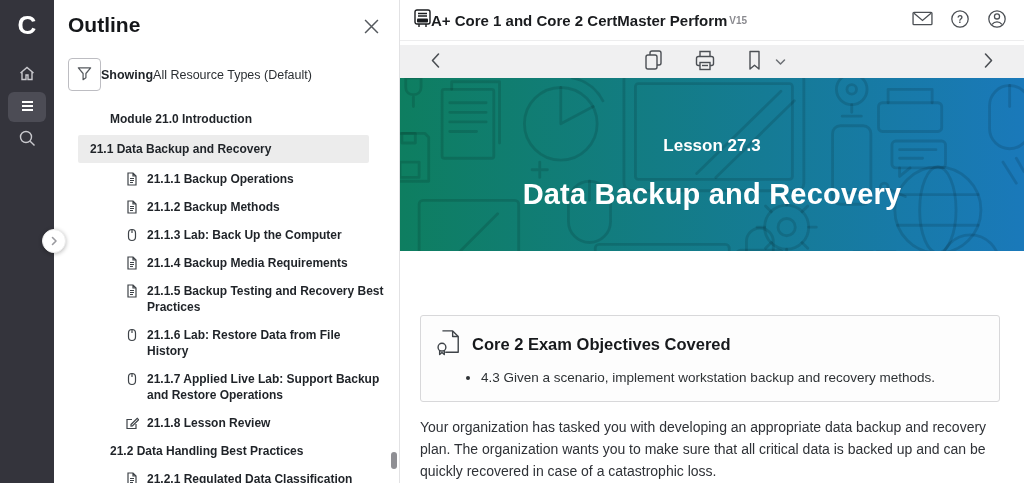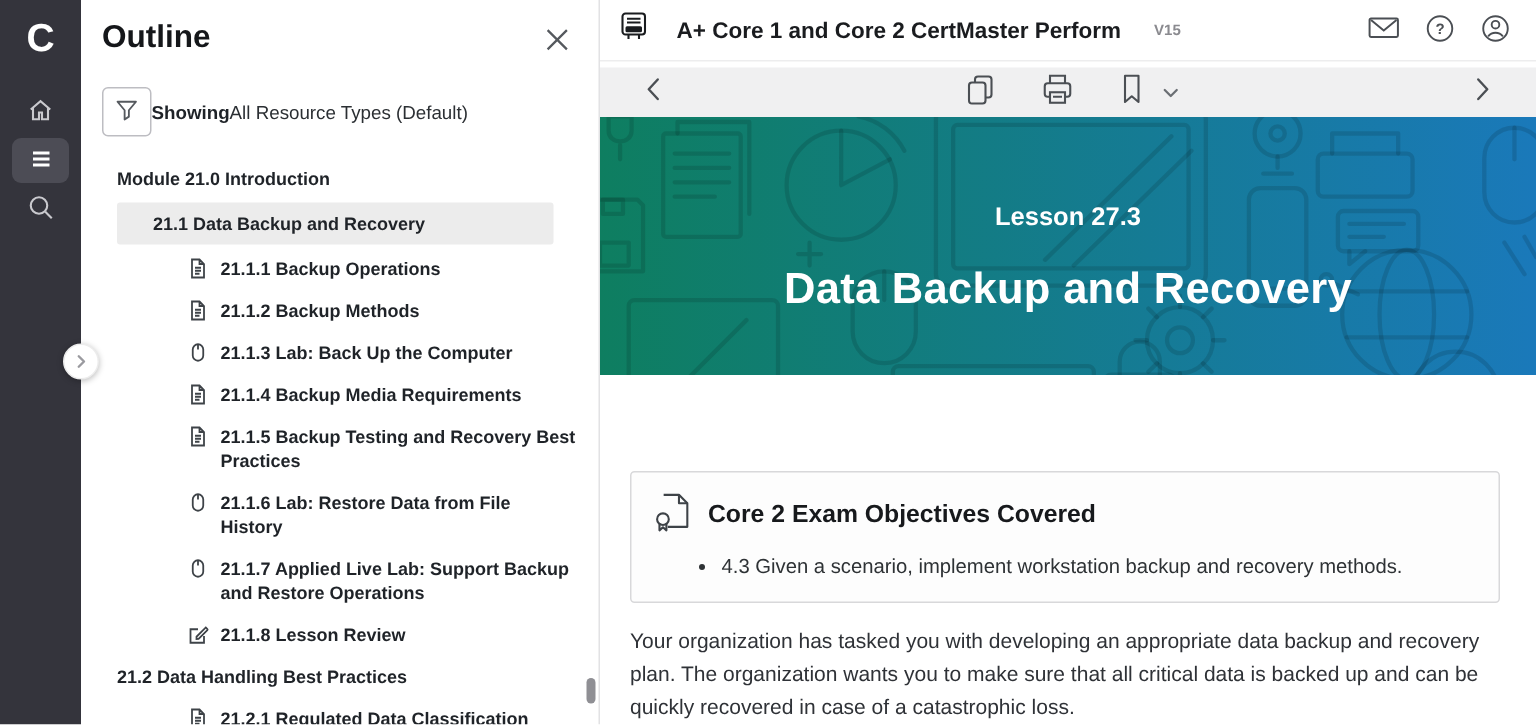--- a/index.html
+++ b/index.html
@@ -23,37 +23,37 @@
   .outline-title { font-size:21px; font-weight:700; color:#15171A; }
   .close-btn { background:none; border:none; cursor:pointer; padding:4px; margin-top:2px; }
   .filter-row { display:flex; align-items:center; padding:8px 14px 14px 14px; }
   .filter-btn { width:33px; height:33px; border:1px solid #BDBDC2; border-radius:4px; background:#fff;
     display:flex; align-items:center; justify-content:center; cursor:pointer; }
   .showing-label { font-size:12.5px; font-weight:700; color:#1F2328; }
   .showing-value { font-size:12.5px; color:#2B2F33; }
 
   .tree { font-size:12px; font-weight:700; color:#1F2328; }
   .trow { display:flex; align-items:flex-start; padding:6px 14px 6px 0; line-height:16px; cursor:pointer; }
-  .trow.lvl0 { padding-left:24px; }
+  .trow.lvl0 { padding-left:56px; }
   .trow.lvl1 { padding-left:71px; }
-  .trow.selected { background:#ECECEC; margin:2px 30px 2px 24px; padding-left:24px; border-radius:2px; }
+  .trow.selected { background:#ECECEC; margin:2px 30px 2px 24px; padding-left:12px; border-radius:2px; }
   .ticon { flex:0 0 auto; width:14px; margin-right:8px; margin-top:1px; display:inline-flex; }
   .ticon svg { stroke:#3E4348; }
   .tlabel { display:inline-block; }
   .scroll-thumb { position:absolute; right:2px; top:452px; width:6px; height:17px; background:#8F8F94; border-radius:3px; }
 
   
   .collapse-btn { position:absolute; left:42px; top:229px; width:24px; height:24px; border-radius:50%;
     background:#fff; border:1px solid #ECECEC; box-shadow:0 1px 4px rgba(0,0,0,0.28);
     display:flex; align-items:center; justify-content:center; cursor:pointer; z-index:6; }
 
   
   .main { flex:1 1 auto; display:flex; flex-direction:column; min-width:0; }
   .course-header { height:47px; background:#fff; border-bottom:1px solid #EDEDEE; display:flex; align-items:center; padding:0 14px; }
-  .course-title-wrap { display:flex; align-items:center; gap:20px; }
+  .course-title-wrap { display:flex; align-items:center; gap:0; }
   .course-title { font-size:15px; font-weight:700; color:#1A1C1F; white-space:nowrap; }
   .course-version { font-size:10px; font-weight:600; color:#8A8A8F; margin-left:2px; }
   .header-actions { margin-left:auto; display:flex; align-items:center; gap:11px; }
   .icon-btn { background:none; border:none; cursor:pointer; padding:3px; display:flex; align-items:center; justify-content:center; }
 
   .toolbar { height:37px; margin-top:4px; background:#F0F0F1; display:flex; align-items:center; padding:0 26px; }
   .tb-center { margin:0 auto; display:flex; align-items:center; gap:24px; transform:translateX(2px); }
   .tb-bookmark-group { display:flex; align-items:center; gap:6px; }
 
   

